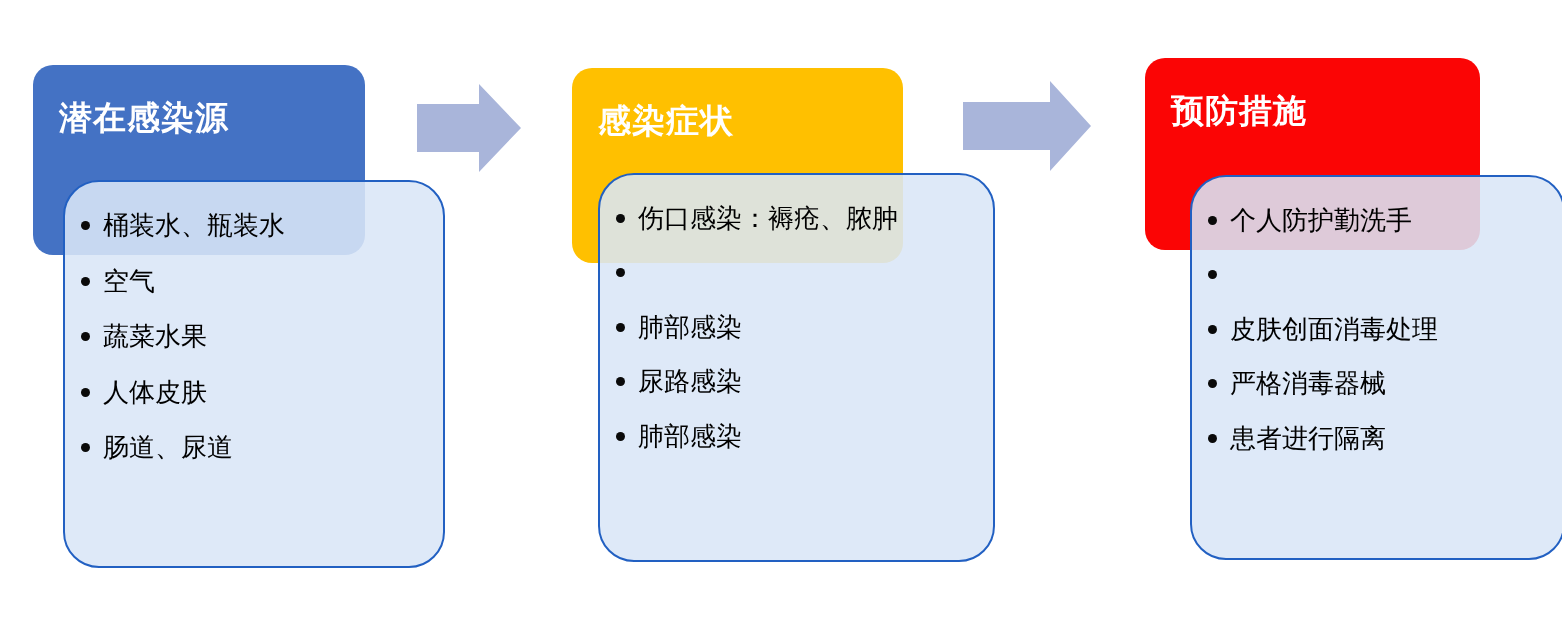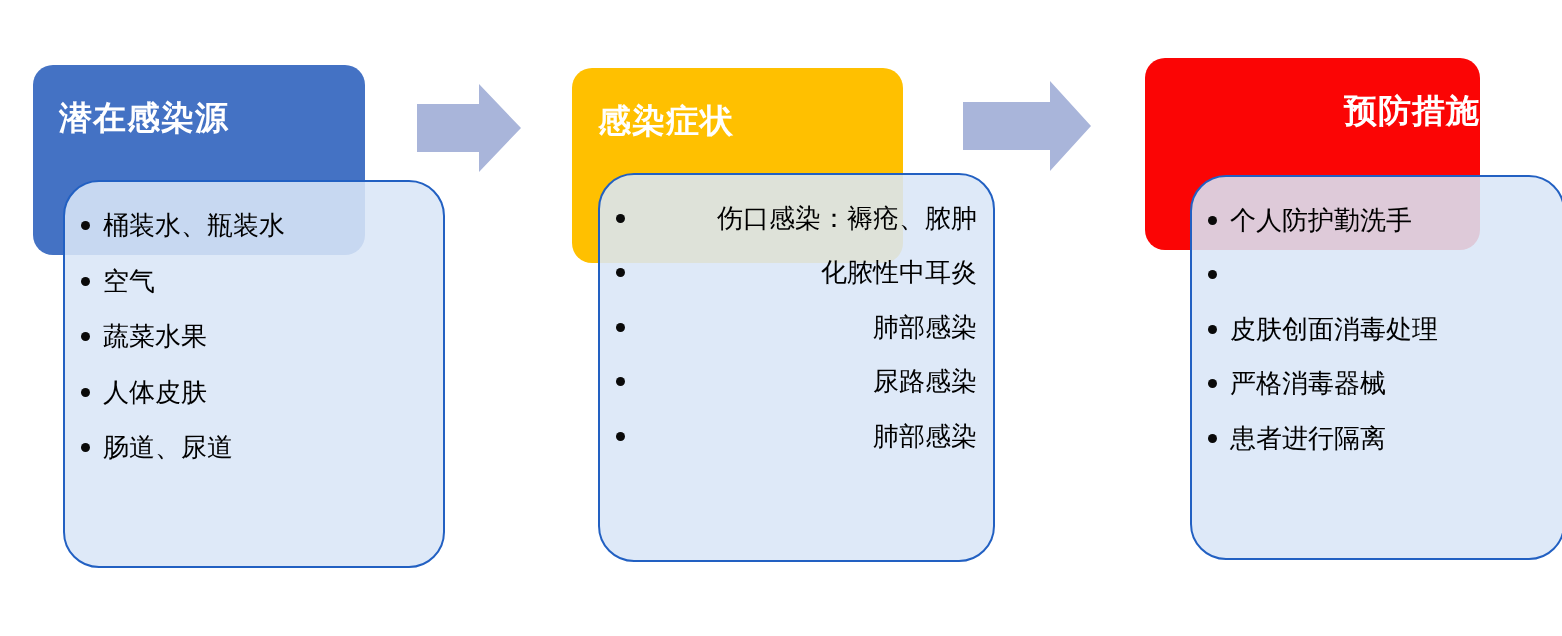--- a/index.html
+++ b/index.html
@@ -58,37 +58,37 @@
     border-radius: 50%;
     background: #0a0a0a;
     margin-right: 13px;
     flex: 0 0 auto;
   }
   
   .list-1 { padding: 19px 0 0 38px; }
   .list-1 li { height: 55.5px; }
   
   .list-2 { padding: 27px 0 0 25px; }
-  .list-2 li { height: 54.5px; justify-content: space-between; }
+  .list-2 li { height: 54.5px; }
   
   .list-3 { padding: 26px 0 0 25px; }
   .list-3 li { height: 54.5px; }
 
   .arrow-svg {
     position: absolute;
     z-index: 0;
     display: block;
   }
 
   
   #hdr-1 { left: 33px;  top: 65px; width: 332px; height: 190px; }
   #bod-1 { left: 63px;  top: 180px; width: 382px; height: 388px; }
   #hdr-2 { left: 572px; top: 60px; width: 331px; height: 195px; }
   #bod-2 { left: 598px; top: 173px; width: 397px; height: 389px; }
-  #hdr-3 { left: 1145px; top: 58px; width: 335px; height: 192px; text-align: right; }
+  #hdr-3 { left: 1145px; top: 58px; width: 335px; height: 192px; }
   #bod-3 { left: 1190px; top: 175px; width: 375px; height: 385px; }
   #arrow-1 { left: 417px; top: 84px; }
   #arrow-2 { left: 963px; top: 81px; }
 </style>
 </head>
 <body>
 
 <div class="canvas">
 
   <div class="header-box" id="hdr-1" style="background-color: rgb(68, 114, 196);">
@@ -127,21 +127,20 @@
     <div class="header-title">感染症状</div>
   </div>
   <div class="body-box" id="bod-2">
     <ul class="bullet-list list-2">
       <li>
           <span class="dot"></span>
           <span>伤口感染：褥疮、脓肿</span>
         </li>
       <li>
           <span class="dot"></span>
-          <span>化脓性中耳炎</span>
         </li>
       <li>
           <span class="dot"></span>
           <span>肺部感染</span>
         </li>
       <li>
           <span class="dot"></span>
           <span>尿路感染</span>
         </li>
       <li>

